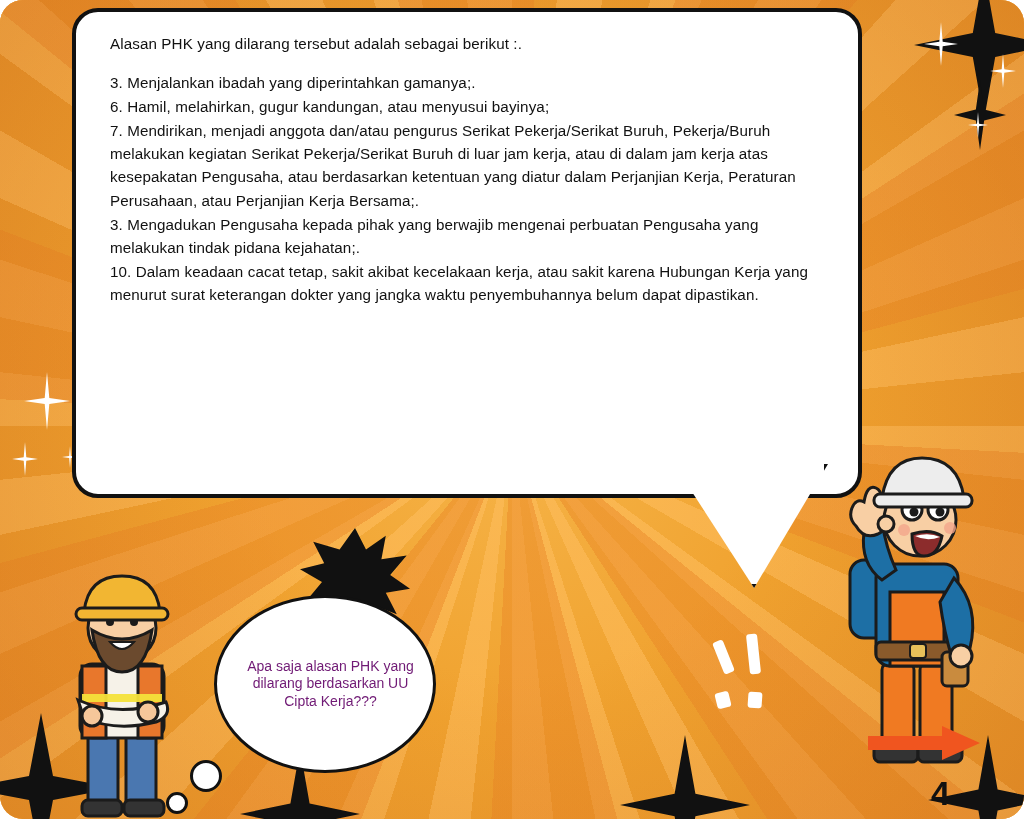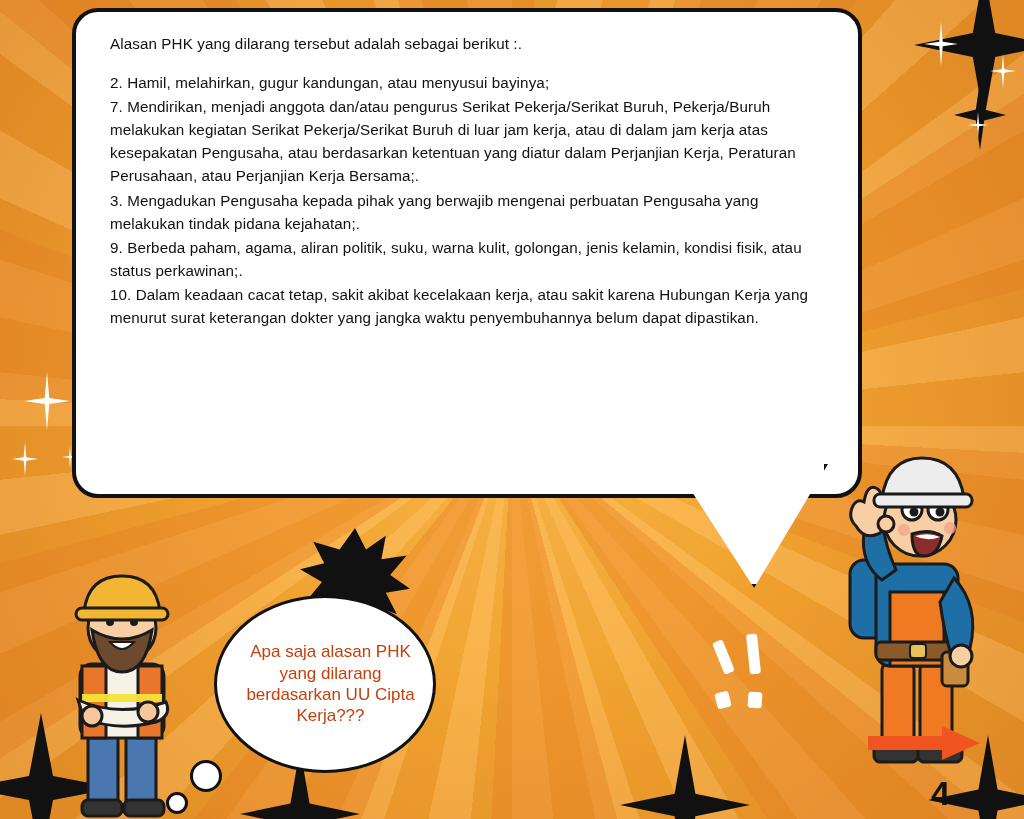--- a/index.html
+++ b/index.html
@@ -12,20 +12,21 @@
     overflow: hidden;
     font-family: "Liberation Sans", sans-serif;
   }
 
   #slide {
     position: relative;
     width: 1024px;
     height: 819px;
     background: #f0a030;
     overflow: hidden;
+    border-radius: 23px;
   }
 
   
   .bg-base {
     position: absolute;
     inset: 0;
     background: radial-gradient(circle at 50% 52%, #f6b448 0%, #f0a22f 45%, #e8942a 100%);
   }
   .rays {
     position: absolute;
@@ -122,23 +123,23 @@
     border-radius: 50%;
     box-sizing: border-box;
     display: flex;
     align-items: center;
     justify-content: center;
     text-align: center;
     z-index: 6;
   }
   #q-bubble .q-text {
     font-family: "Liberation Sans", sans-serif;
-    font-size: 17px;
+    font-size: 14px;
     line-height: 1.26;
-    color: #c2410c;
+    color: #701a75;
     padding: 0 18px;
     margin-left: 11px;
   }
   .q-dot {
     position: absolute;
     background: #fff;
     border: 3px solid #111;
     border-radius: 50%;
   }
 
@@ -214,24 +215,24 @@
   <div class="fourpoint slim" style="left:24px; top:372px; width:46px; height:58px; background:#fff;"></div>
   <div class="fourpoint slim" style="left:12px; top:442px; width:26px; height:34px; background:#fff;"></div>
   <div class="fourpoint slim" style="left:62px; top:446px; width:16px; height:22px; background:#fff;"></div>
 
   <div class="burst" style="left:300px; top:528px; width:110px; height:98px;"></div>
 
   <div id="main-bubble">
     <div class="tail-shape"></div>
     <div class="body-text">
       <p class="intro">Alasan PHK yang dilarang tersebut adalah sebagai berikut :.</p>
-      <p class="item">2. Hamil, melahirkan, gugur kandungan, atau menyusui bayinya;</p>
+      <p class="item">3. Menjalankan ibadah yang diperintahkan gamanya;.</p>
+      <p class="item">6. Hamil, melahirkan, gugur kandungan, atau menyusui bayinya;</p>
       <p class="item">7. Mendirikan, menjadi anggota dan/atau pengurus Serikat Pekerja/Serikat Buruh, Pekerja/Buruh melakukan kegiatan Serikat Pekerja/Serikat Buruh di luar jam kerja, atau di dalam jam kerja atas kesepakatan Pengusaha, atau berdasarkan ketentuan yang diatur dalam Perjanjian Kerja, Peraturan Perusahaan, atau Perjanjian Kerja Bersama;.</p>
       <p class="item">3. Mengadukan Pengusaha kepada pihak yang berwajib mengenai perbuatan Pengusaha yang melakukan tindak pidana kejahatan;.</p>
-      <p class="item">9. Berbeda paham, agama, aliran politik, suku, warna kulit, golongan, jenis kelamin, kondisi fisik, atau status perkawinan;.</p>
       <p class="item">10. Dalam keadaan cacat tetap, sakit akibat kecelakaan kerja, atau sakit karena Hubungan Kerja yang menurut surat keterangan dokter yang jangka waktu penyembuhannya belum dapat dipastikan.</p>
     </div>
   </div>
 
   <div id="q-bubble">
     <div class="q-text">Apa saja alasan PHK yang dilarang berdasarkan UU Cipta Kerja???</div>
   </div>
   <div class="q-dot" style="left:190px; top:760px; width:26px; height:26px;"></div>
   <div class="q-dot" style="left:166px; top:792px; width:16px; height:16px;"></div>
 

